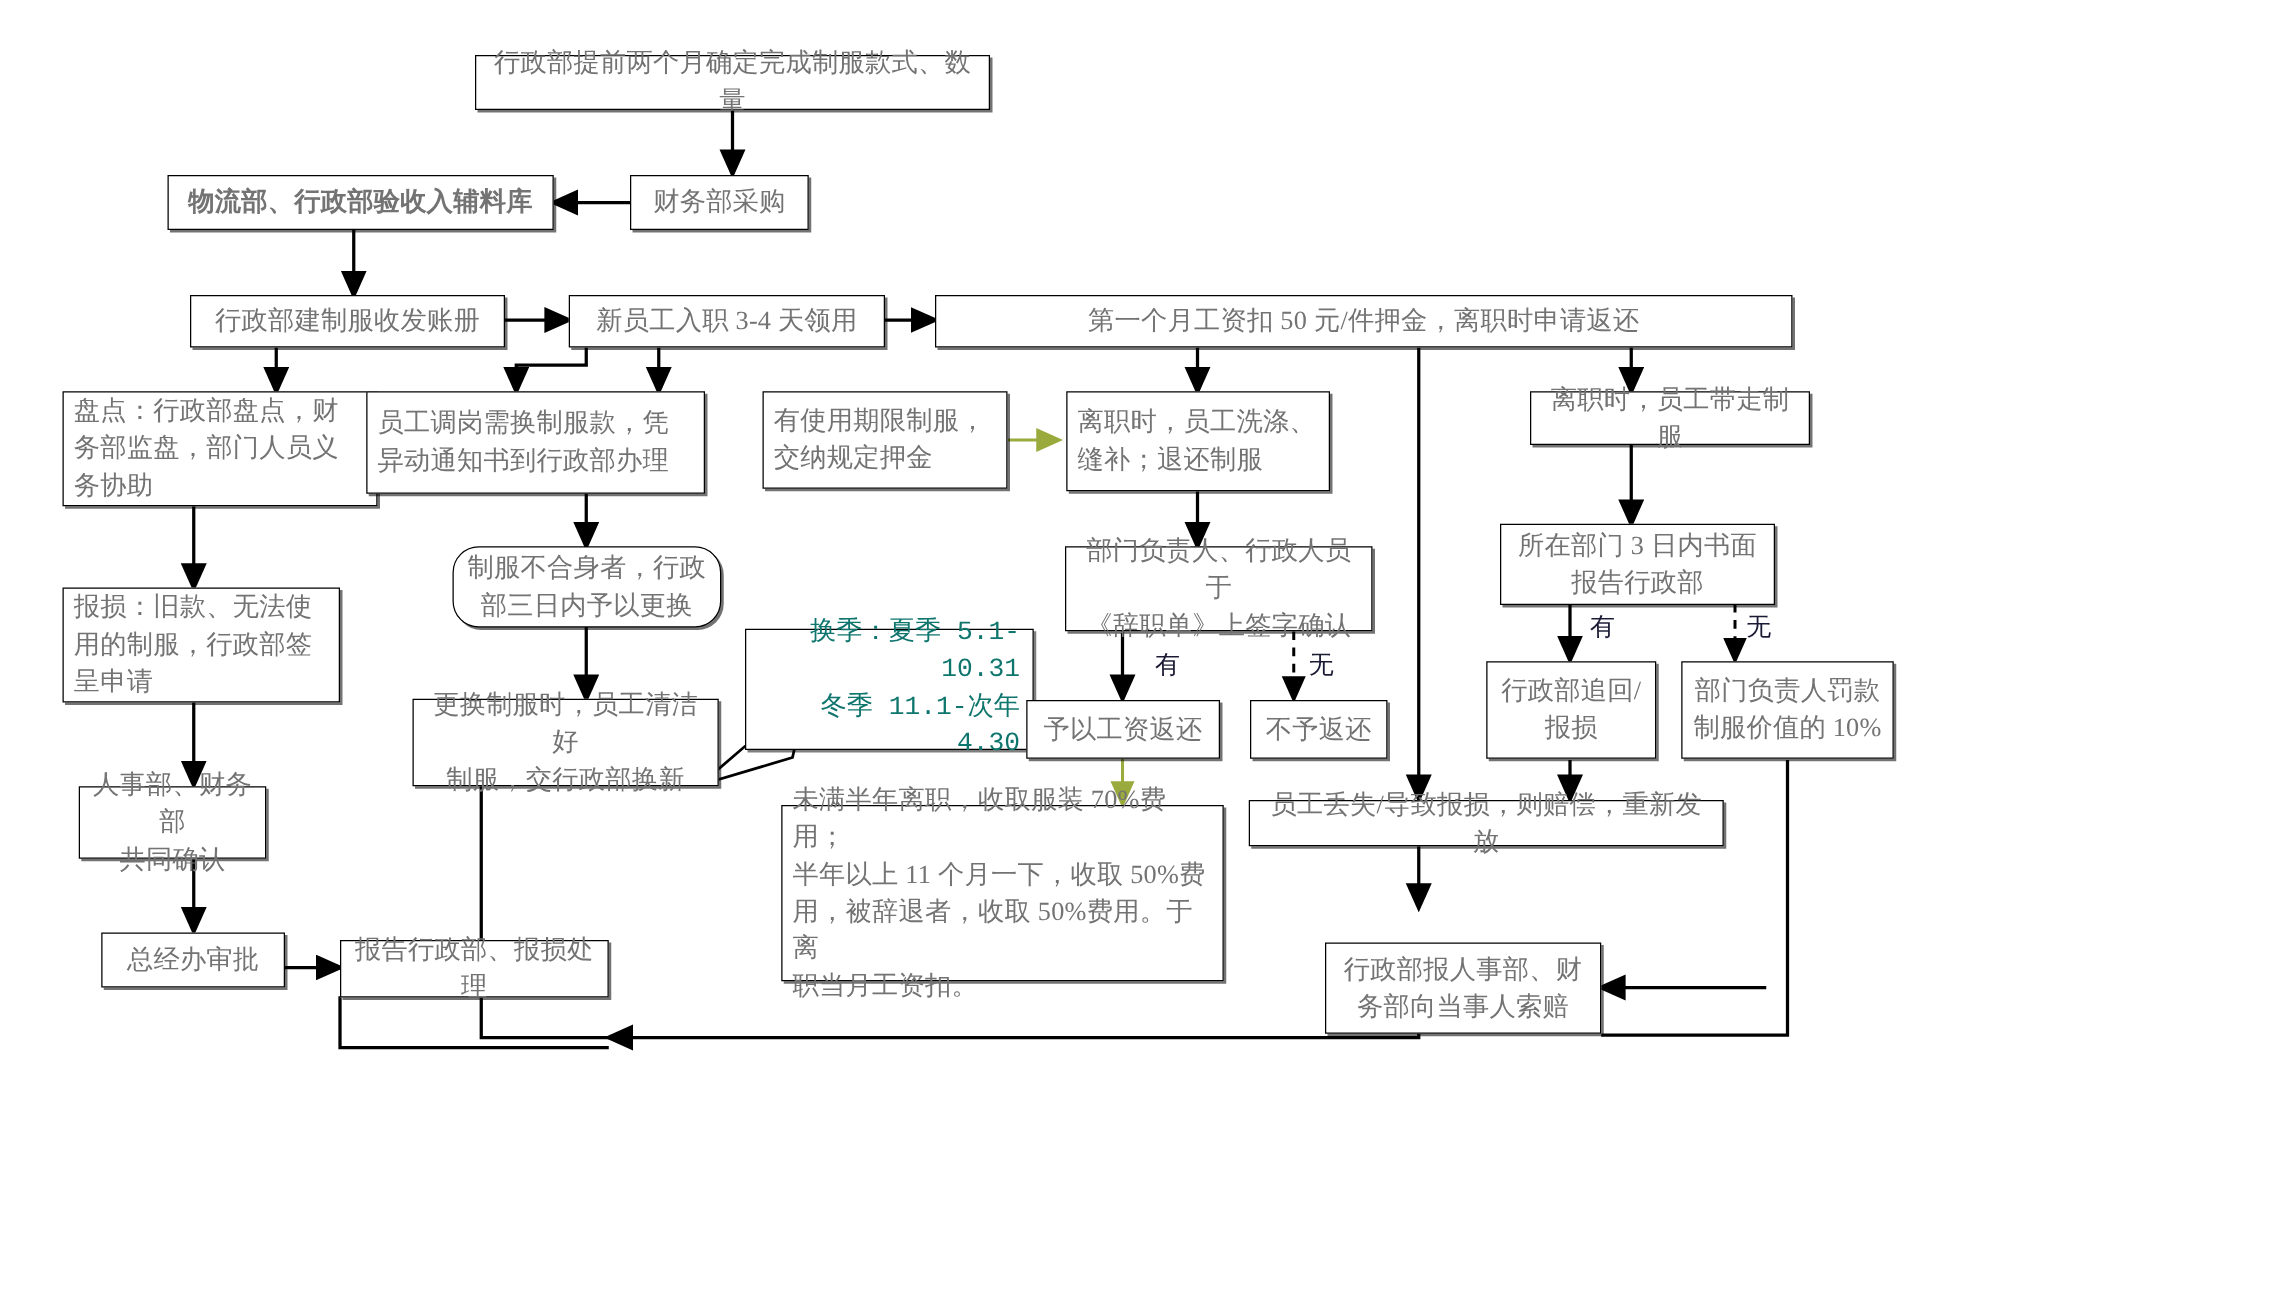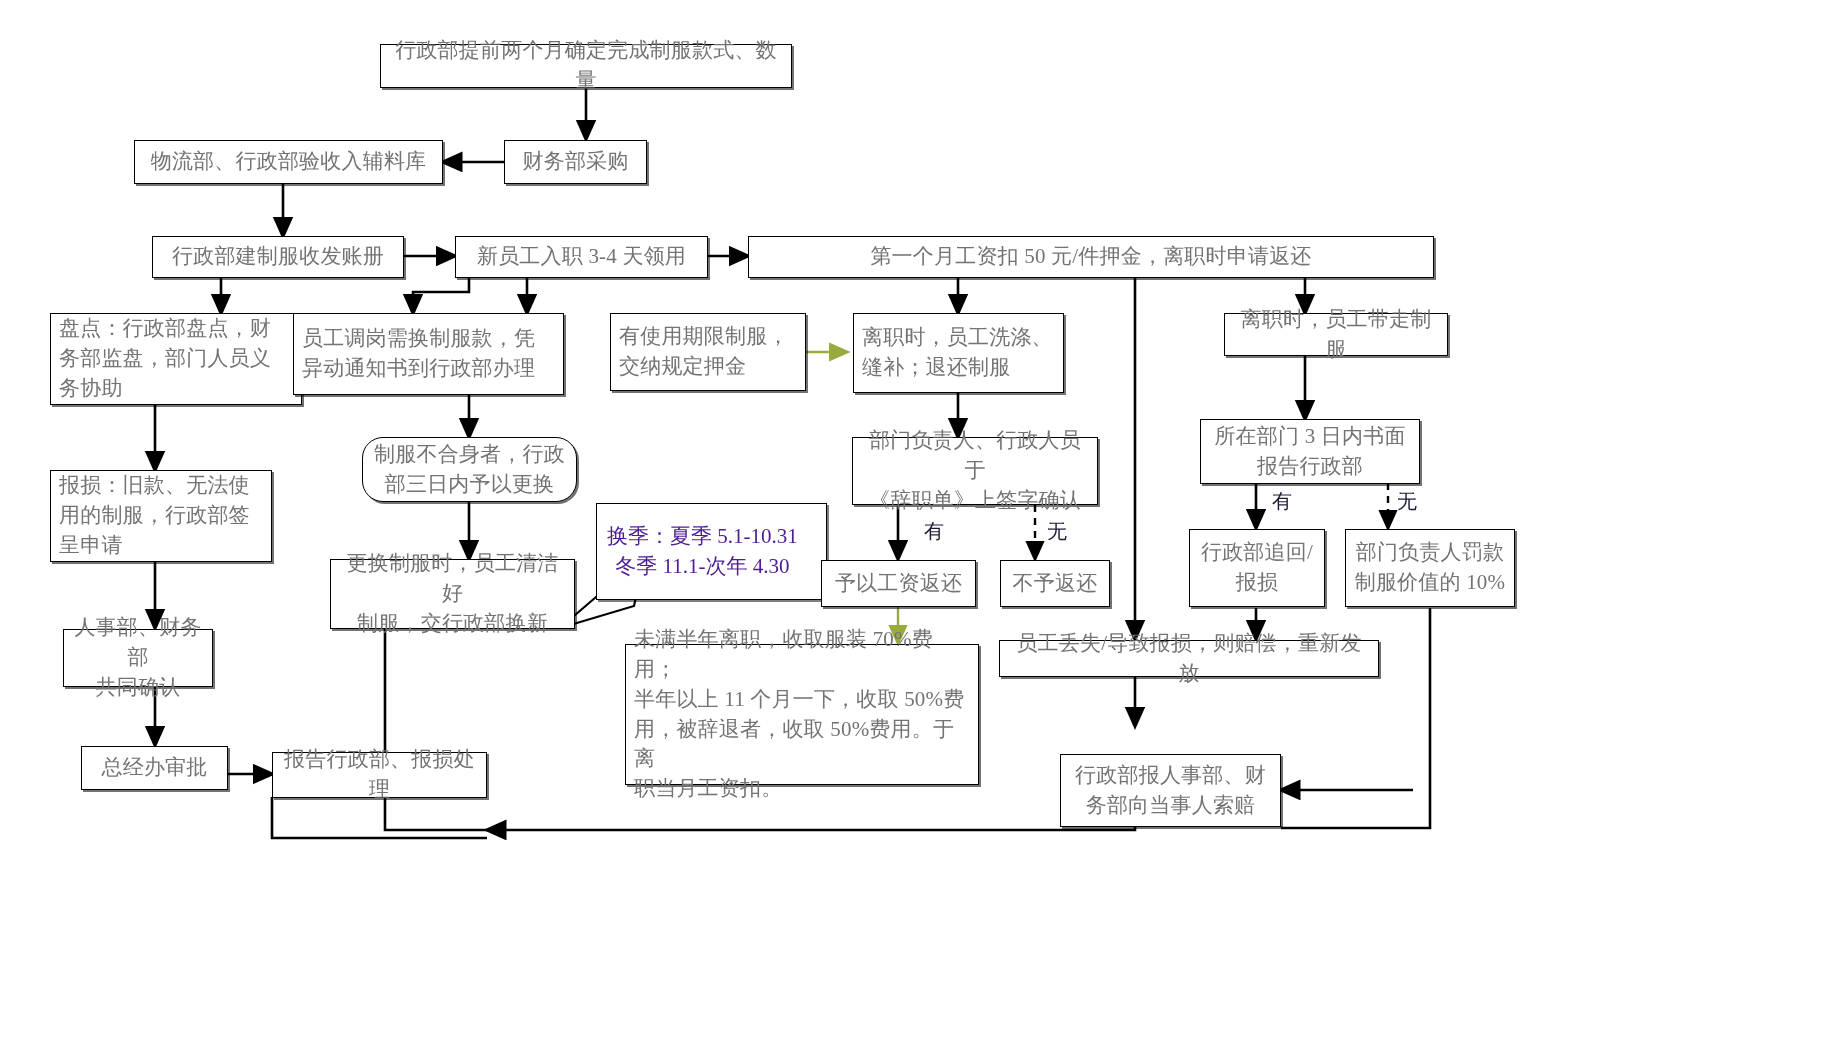--- a/index.html
+++ b/index.html
@@ -28,22 +28,22 @@
     font-size:20px;
     color:#1a1a35;
     background:transparent;
     white-space:nowrap;
   }
   svg.edges{position:absolute;left:0;top:0;width:1830px;height:1042px;pointer-events:none;}
   .bubble{position:absolute;}
   .bubble .btext{
     position:absolute;left:0;top:0;width:100%;height:100%;
     display:flex;align-items:center;justify-content:flex-start;
-    text-align:center;font-size:21px;line-height:1.42;color:#4c1d95;
-    white-space:pre-line;padding:3px 10px;box-sizing:border-box;
+    text-align:right;font-size:21px;line-height:1.42;color:#0f766e;
+    white-space:pre-line;padding:3px 10px;box-sizing:border-box;font-family:Liberation Mono, monospace;
   }
 </style>
 </head>
 <body>
 
 <div id="canvas">
 
   <svg class="edges" viewBox="0 0 1830 1042">
     <defs>
       <marker id="ah" markerWidth="9" markerHeight="9" refX="7.5" refY="4" orient="auto" markerUnits="strokeWidth">
@@ -124,21 +124,21 @@
 
     <g stroke="#000" stroke-width="2.2" fill="#fff">
       <path d="M636,597 L596,597 L560,628 L634,606 z" fill="#fff"></path>
     </g>
   </svg>
 
   <div class="node" style="left:380px;top:44px;width:412px;height:44px;">行政部提前两个月确定完成制服款式、数量</div>
 
   <div class="node" style="left:504px;top:140px;width:143px;height:44px;">财务部采购</div>
 
-  <div class="node" style="left:134px;top:140px;width:309px;height:44px;">物流部、行政部验收入辅料库</div>
+  <div class="node" style="left:134px;top:140px;width:309px;height:44px;font-weight:bold;">物流部、行政部验收入辅料库</div>
 
   <div class="node" style="left:152px;top:236px;width:252px;height:42px;">行政部建制服收发账册</div>
 
   <div class="node" style="left:455px;top:236px;width:253px;height:42px;">新员工入职 3-4 天领用</div>
 
   <div class="node" style="left:748px;top:236px;width:686px;height:42px;">第一个月工资扣 50 元/件押金，离职时申请返还</div>
 
   <div class="node left" style="left:50px;top:313px;width:252px;height:92px;">盘点：行政部盘点，财
 务部监盘，部门人员义
 务协助</div>

